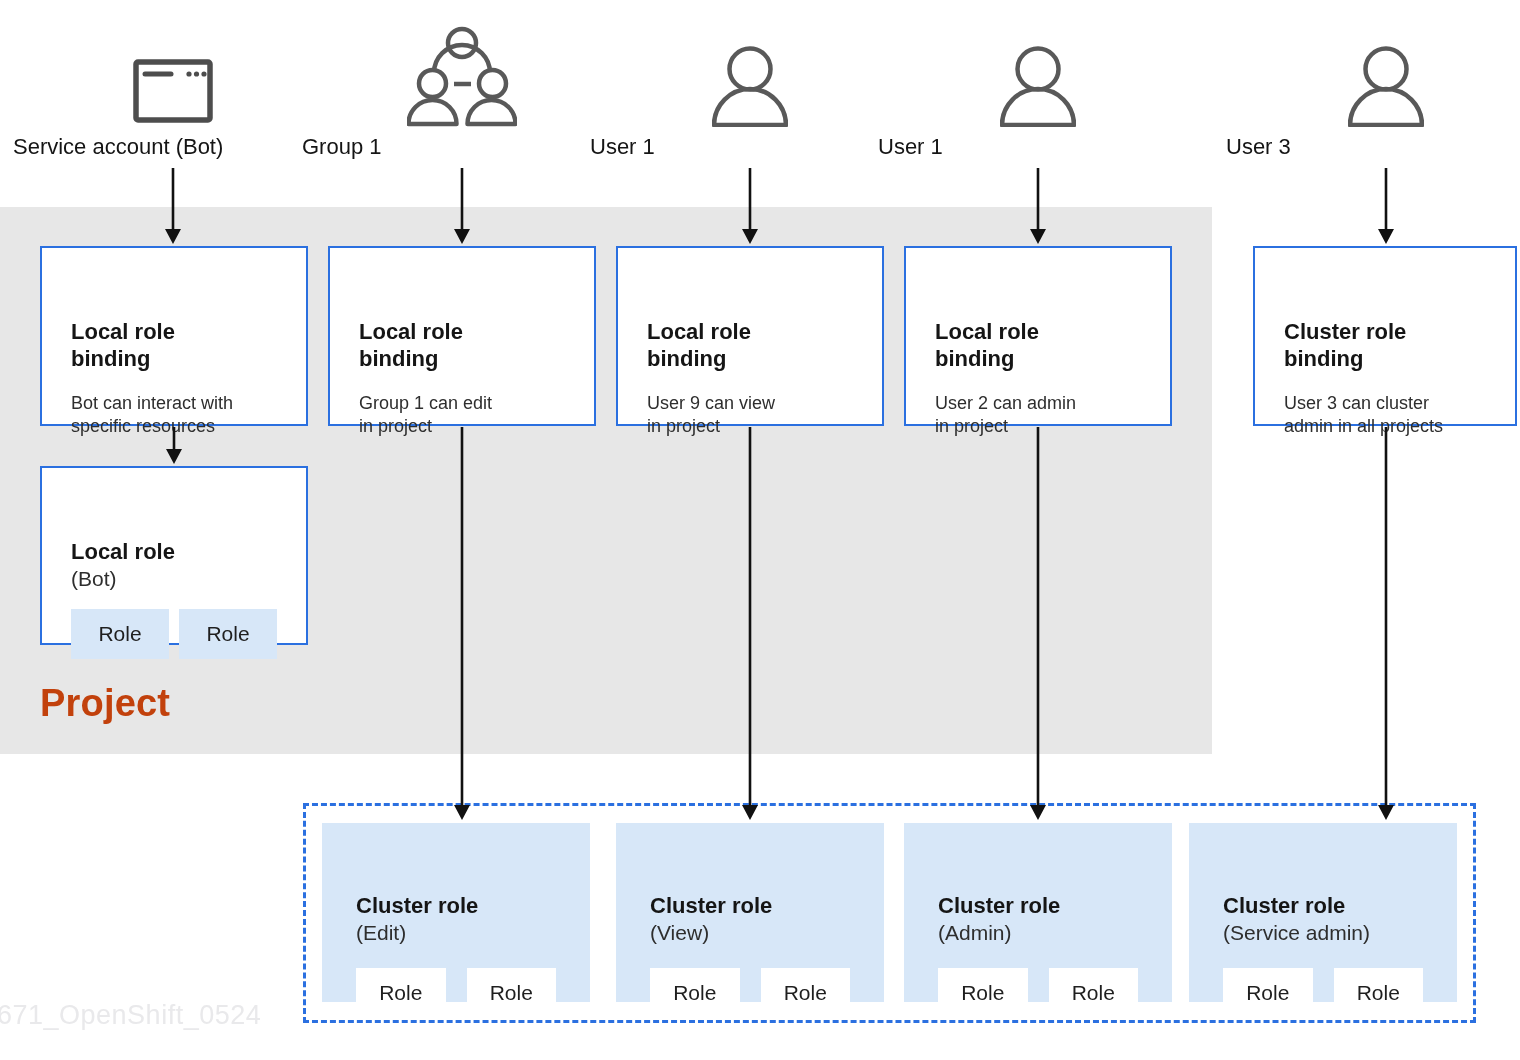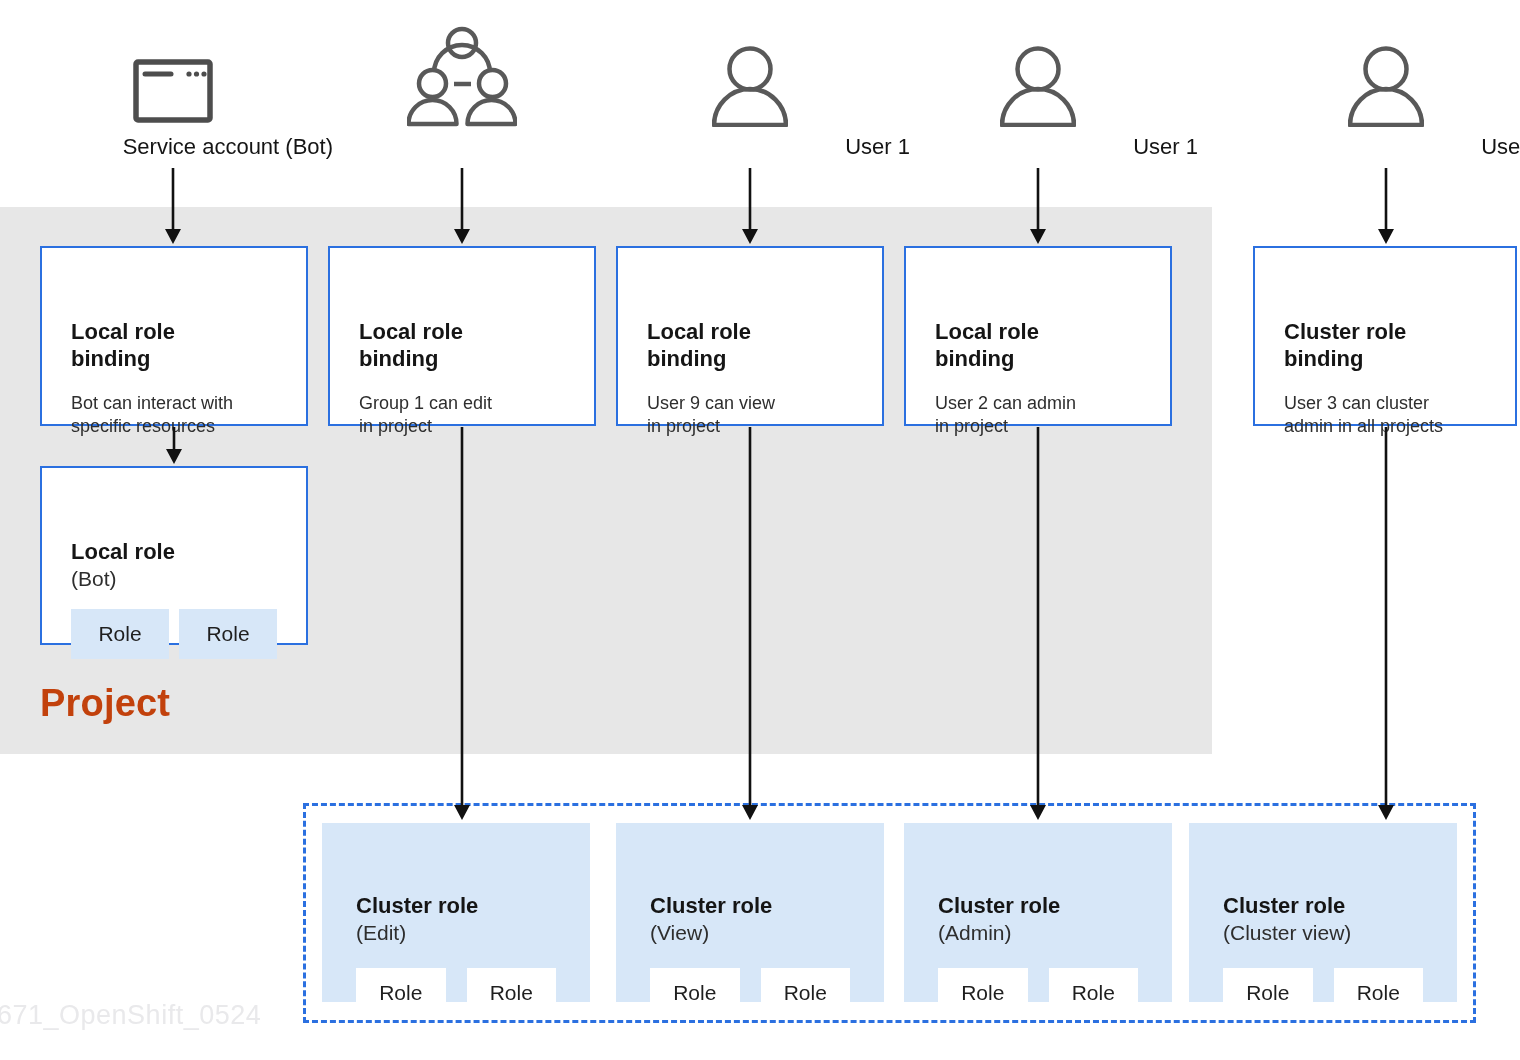--- a/index.html
+++ b/index.html
@@ -2,21 +2,21 @@
 <html><head>
 <meta charset="utf-8">
 <style>
   html,body{margin:0;padding:0;background:#ffffff;}
   .canvas{
     position:relative;width:1520px;height:1060px;background:#ffffff;overflow:hidden;
     font-family:"Liberation Sans","DejaVu Sans",sans-serif;color:#151515;
   }
   .project-bg{position:absolute;left:0;top:207px;width:1212px;height:547px;background:#e7e7e7;}
   .project-label{position:absolute;left:40px;top:682px;font-size:38px;font-weight:bold;letter-spacing:.2px;color:#c2410c;}
-  .actor-label{position:absolute;width:320px;text-align:right;font-size:22px;color:#151515;top:134px;}
+  .actor-label{position:absolute;width:320px;text-align:left;font-size:22px;color:#151515;top:134px;}
   .icon-svg{position:absolute;}
   .bind-box{
     position:absolute;top:246px;height:180px;background:#ffffff;border:2.5px solid #2b70e0;
     box-sizing:border-box;padding:27px 29px;
   }
   .box-title{font-size:22px;font-weight:bold;line-height:1.22;white-space:pre-line;color:#151515;margin-top:44px;}
   .box-desc{margin-top:19px;font-size:18px;line-height:1.3;white-space:pre-line;color:#2e2e2e;}
   .local-role-box{
     position:absolute;left:40px;top:466px;width:268px;height:179px;background:#ffffff;
     border:2.5px solid #2b70e0;box-sizing:border-box;padding:27px 29px;
@@ -64,20 +64,21 @@
       <path d="M27 47 A 28 28 0 0 1 83 47"></path>
     </g>
     <line x1="47" y1="58" x2="64" y2="58" stroke="#595959" stroke-width="4.5"></line>
     <g class="persons">
       <circle cx="25.5" cy="57.5" r="13.5"></circle>
       <path d="M1.5 98 A 24 24 0 0 1 49.5 98 Z" stroke-linejoin="round"></path>
       <circle cx="85.5" cy="57.5" r="13.5"></circle>
       <path d="M60.5 98 A 24 24 0 0 1 108.5 98 Z" stroke-linejoin="round"></path>
     </g>
   </svg>
+  <div class="actor-label" style="left:302px">Group 1</div>
 
   <svg class="icon-svg" style="left:712px;top:46px" width="76" height="81" viewBox="0 0 76 81">
     <g fill="none" stroke="#595959" stroke-width="4.5">
       <circle cx="38" cy="23" r="20.5"></circle>
       <path d="M2 79 A 36 36 0 0 1 74 79 Z" stroke-linejoin="round"></path>
     </g>
   </svg>
   <div class="actor-label" style="left:590px">User 1</div>
 
   <svg class="icon-svg" style="left:1000px;top:46px" width="76" height="81" viewBox="0 0 76 81">
@@ -157,21 +158,21 @@
   <div class="cluster-box" style="left:904px">
     <div class="box-title">Cluster role</div>
     <div class="box-subtitle">(Admin)</div>
     <div class="chip-row">
       <div class="chip">Role</div>
       <div class="chip">Role</div>
     </div>
   </div>
   <div class="cluster-box" style="left:1189px">
     <div class="box-title">Cluster role</div>
-    <div class="box-subtitle">(Cluster view)</div>
+    <div class="box-subtitle">(Service admin)</div>
     <div class="chip-row">
       <div class="chip">Role</div>
       <div class="chip">Role</div>
     </div>
   </div>
 
   <svg class="arrows" viewBox="0 0 1520 1060">
     <g stroke="#111111" stroke-width="2.6" fill="#111111">
       <g>
         <line x1="173" y1="168" x2="173" y2="230"></line>

